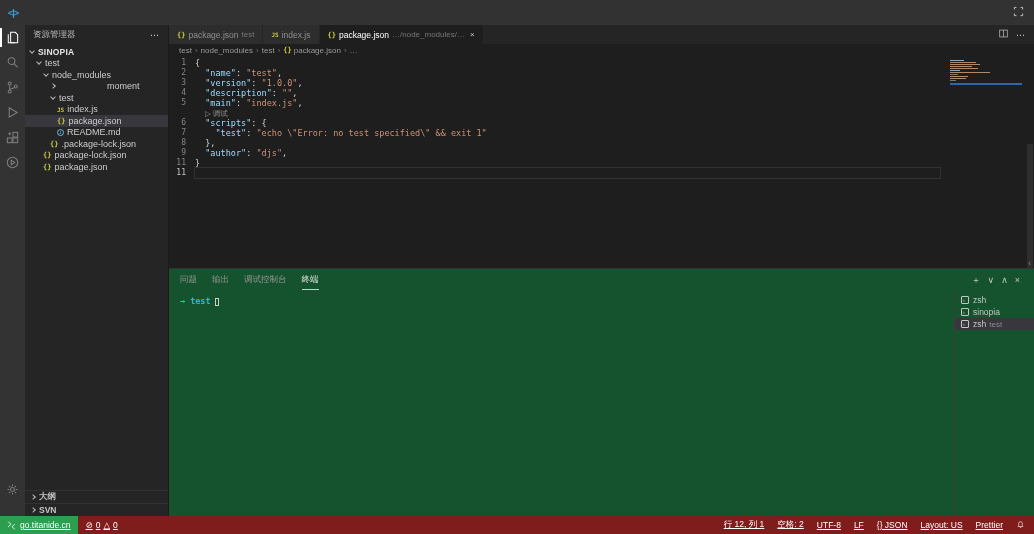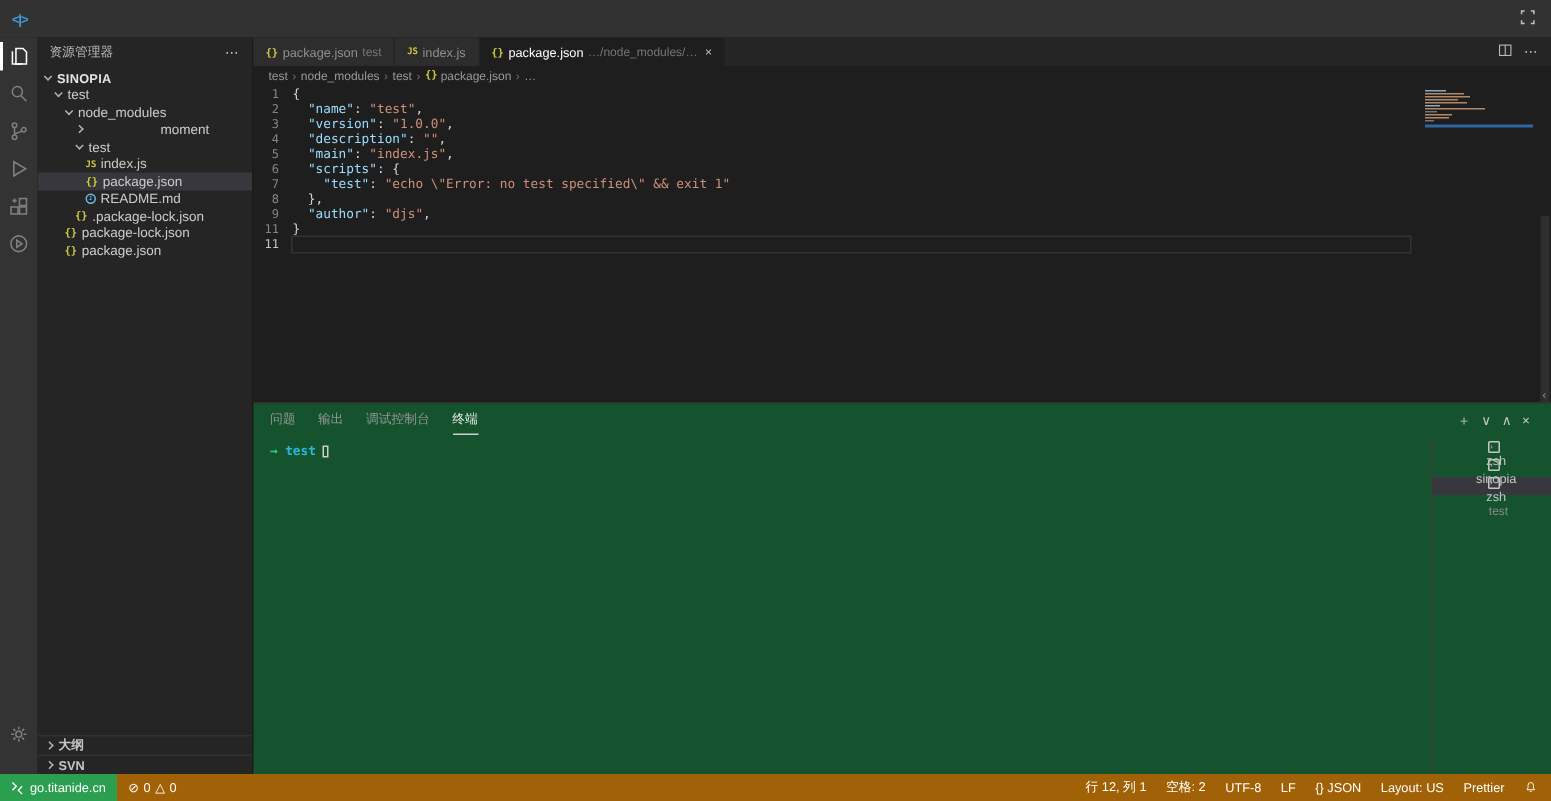--- a/index.html
+++ b/index.html
@@ -90,21 +90,21 @@
   .panel-tab { margin-right:15px; font-size:8.5px; color:#969696; text-transform:none; padding:3px 0; cursor:default; }
   .panel-tab.active { color:#e7e7e7; border-bottom:1px solid #cccccc; }
   .panel-actions { margin-left:auto; display:flex; align-items:center; gap:7px; padding-right:14px; color:#c5c5c5; font-size:9px; }
   .panel-actions span { cursor:default; }
   .panel-body { flex:1; display:flex; min-height:0; }
   .terminal { flex:1; padding:5px 0 0 11px; font-family:"DejaVu Sans Mono",monospace; font-size:8.5px; }
   .prompt-arrow { color:#23d18b; font-weight:bold; }
   .prompt-cmd { color:#29b8db; font-weight:bold; margin-left:5px; }
   .term-cursor { display:inline-block; width:4px; height:8px; border:1px solid #cccccc; margin-left:4px; vertical-align:middle; }
   .terminal-side { width:80px; flex:none; border-left:1px solid #3c3c3c; padding-top:3px; }
-  .term-item { height:12px; display:flex; align-items:center; padding-left:6px; font-size:8.5px; color:#c5c5c5; white-space:nowrap;flex-direction:column; }
+  .term-item { height:12px; display:flex; align-items:center; padding-left:6px; font-size:8.5px; color:#c5c5c5; white-space:nowrap; }
   .term-item.selected { background:#37373d; }
   .term-item .desc { color:#8a8a8a; margin-left:3px; font-size:8px; }
   .termbox { width:8px; height:8px; border:1px solid #c5c5c5; border-radius:1px; margin-right:4px; flex:none;
     display:flex; align-items:flex-start; justify-content:flex-start; font-size:5px; line-height:7px; padding-left:1px; color:#c5c5c5; }
 
   
   .statusbar { height:18px; flex:none; display:flex; align-items:center; color:#ffffff; font-size:8.5px; }
   .sb-remote { height:100%; display:flex; align-items:center; padding:0 7px; gap:4px; }
   .sb-remote svg { width:9px; height:9px; stroke:#ffffff; fill:none; stroke-width:1.4; }
   .sb-problems { display:flex; align-items:center; gap:3px; padding:0 8px; }
@@ -304,20 +304,21 @@
           </span>
         </div>
 
       <div class="editor">
         <div id="code">
             <div class="code-row"><span class="gutter-num">1</span><span class="code-content"><span class="seg-p">{</span></span></div>
             <div class="code-row"><span class="gutter-num">2</span><span class="code-content"><span class="seg-p">  </span><span class="seg-k">"name"</span><span class="seg-p">: </span><span class="seg-s">"test"</span><span class="seg-p">,</span></span></div>
             <div class="code-row"><span class="gutter-num">3</span><span class="code-content"><span class="seg-p">  </span><span class="seg-k">"version"</span><span class="seg-p">: </span><span class="seg-s">"1.0.0"</span><span class="seg-p">,</span></span></div>
             <div class="code-row"><span class="gutter-num">4</span><span class="code-content"><span class="seg-p">  </span><span class="seg-k">"description"</span><span class="seg-p">: </span><span class="seg-s">""</span><span class="seg-p">,</span></span></div>
             <div class="code-row"><span class="gutter-num">5</span><span class="code-content"><span class="seg-p">  </span><span class="seg-k">"main"</span><span class="seg-p">: </span><span class="seg-s">"index.js"</span><span class="seg-p">,</span></span></div>
+            <div class="code-row"><span class="gutter-num"></span><span class="code-content" style="padding-left: 10px;"><span class="codelens">▷ 调试</span></span></div>
             <div class="code-row"><span class="gutter-num">6</span><span class="code-content"><span class="seg-p">  </span><span class="seg-k">"scripts"</span><span class="seg-p">: {</span></span></div>
             <div class="code-row"><span class="gutter-num">7</span><span class="code-content"><span class="seg-p">    </span><span class="seg-k">"test"</span><span class="seg-p">: </span><span class="seg-s">"echo \"Error: no test specified\" &amp;&amp; exit 1"</span></span></div>
             <div class="code-row"><span class="gutter-num">8</span><span class="code-content"><span class="seg-p">  },</span></span></div>
             <div class="code-row"><span class="gutter-num">9</span><span class="code-content"><span class="seg-p">  </span><span class="seg-k">"author"</span><span class="seg-p">: </span><span class="seg-s">"djs"</span><span class="seg-p">,</span></span></div>
             <div class="code-row"><span class="gutter-num">11</span><span class="code-content"><span class="seg-p">}</span></span></div>
             <div class="code-row current"><span class="gutter-num">11</span><span class="code-content"></span></div>
           </div>
         <div class="minimap" id="minimap">
             <div class="mm-line" style="width: 14px; background: rgb(138, 169, 194);"></div>
             <div class="mm-line" style="width: 26px; background: rgb(176, 137, 104);"></div>
@@ -368,21 +369,21 @@
                 <span class="termbox">›</span>
                 <span>zsh</span>
                 <span class="desc">test</span>
               </div>
             </div>
         </div>
       </div>
     </div>
   </div>
 
-  <div class="statusbar" id="statusbar" style="background: #a16207;">
+  <div class="statusbar" id="statusbar" style="background: #7f1d1d; text-decoration: underline;">
     <div class="sb-remote" style="background: rgb(43, 158, 79);">
       <svg viewBox="0 0 14 14">
           <polyline points="2,1 6,5 2,9"></polyline>
           <polyline points="12,5 8,9 12,13"></polyline>
         </svg>
       <span>go.titanide.cn</span>
     </div>
     <div class="sb-problems">
       <span>⊘</span>
         <span>0</span>

